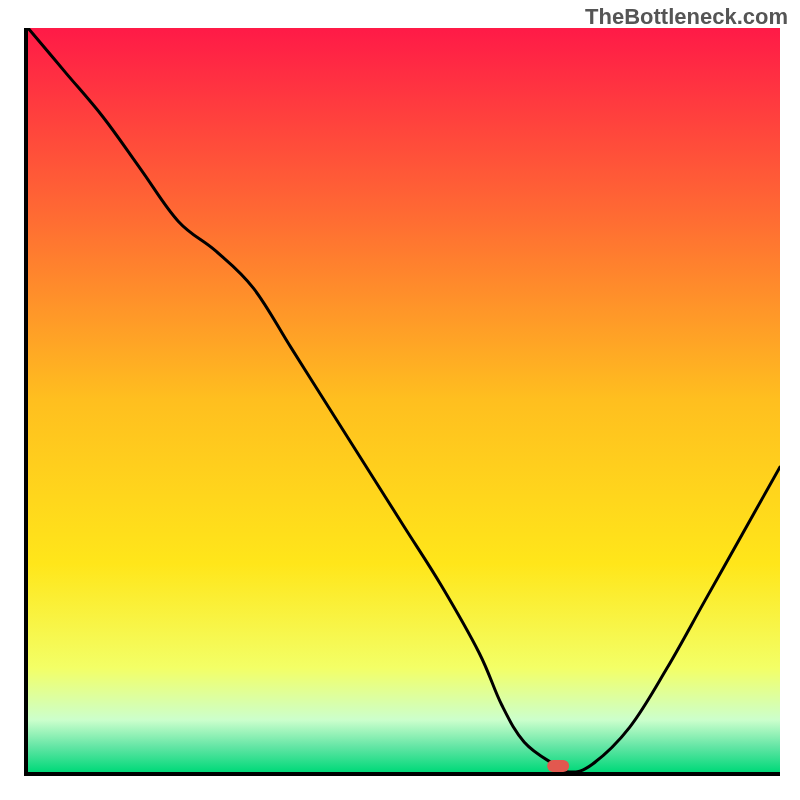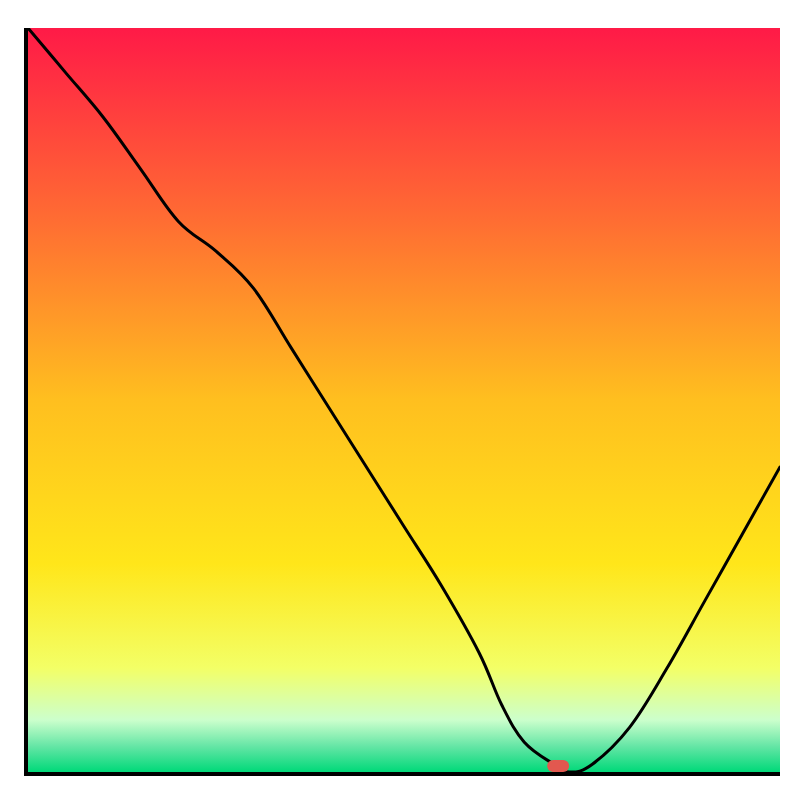--- a/index.html
+++ b/index.html
@@ -31,20 +31,21 @@
     top: 28px;
     width: 756px;
     height: 748px;
   }
   svg { display: block; }
 </style>
 </head>
 <body>
 
 <div class="container">
+  <div class="watermark">TheBottleneck.com</div>
   <div class="plot">
     <svg id="chart-svg" width="756" height="748" viewBox="0 0 756 748">
         <defs>
           <linearGradient id="bg-grad" x1="0" y1="0" x2="0" y2="1">
             <stop offset="0%" stop-color="#ff1a47"></stop>
             <stop offset="25%" stop-color="#ff6a33"></stop>
             <stop offset="50%" stop-color="#ffbf1f"></stop>
             <stop offset="72%" stop-color="#ffe61a"></stop>
             <stop offset="86%" stop-color="#f3ff66"></stop>
             <stop offset="93%" stop-color="#ccffcc"></stop>

